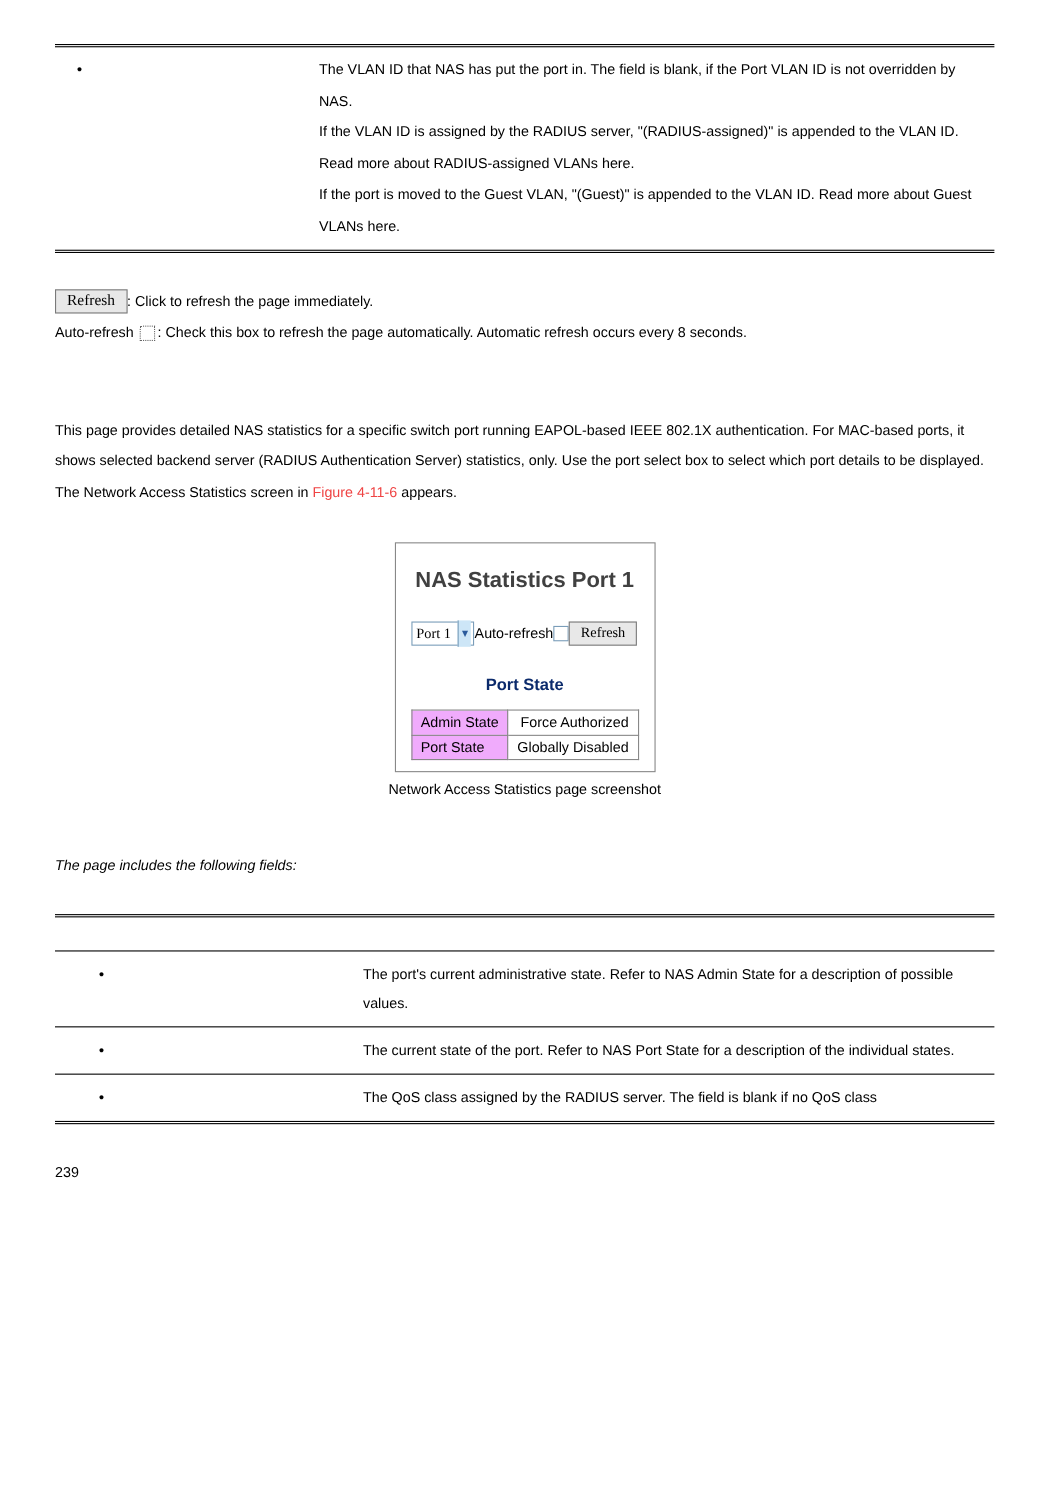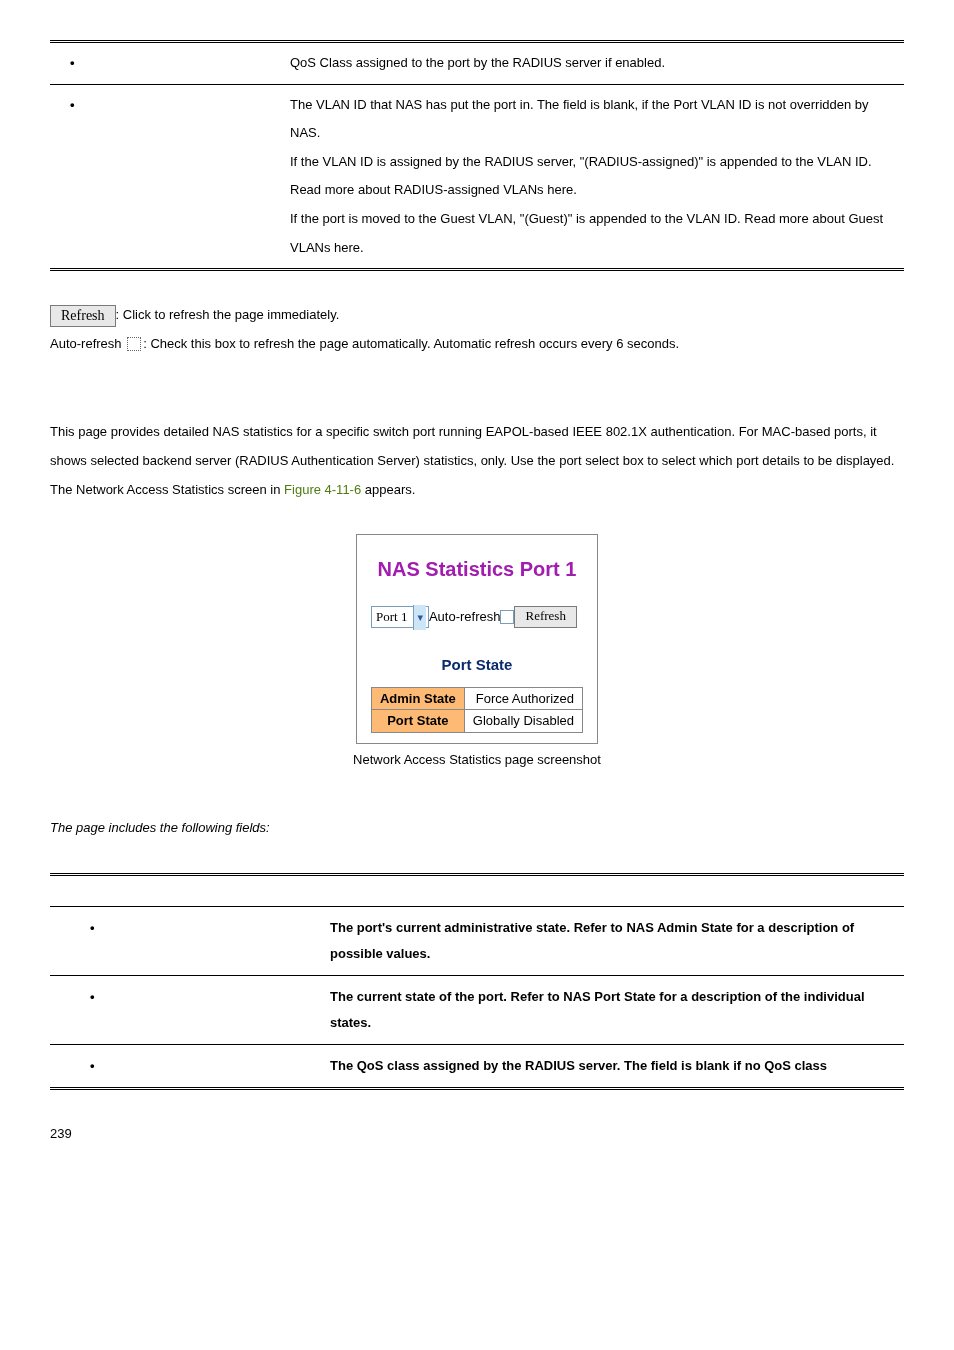--- a/index.html
+++ b/index.html
@@ -45,21 +45,20 @@
   }
   table.fields-table th {
     border-bottom: 1px solid #000;
     height: 28px;
   }
   table.fields-table td {
     border-top: 1px solid #000;
     padding: 8px 10px;
     vertical-align: top;
     line-height: 2.0;
-    font-weight: bold;
   }
   table.fields-table td.left {
     width: 220px;
     padding-left: 40px;
   }
   table.fields-table td.left::before {
     content: "• ";
     font-weight: bold;
   }
   .btn-refresh {
@@ -78,35 +77,35 @@
     height: 12px;
     border: 1px dotted #666;
     vertical-align: middle;
     margin: 0 2px;
   }
   .paragraph {
     line-height: 2.2;
     margin: 60px 0 30px 0;
   }
   .figlink {
-    color: #4d7c0f;
+    color: #ef4444;
   }
   .figure-wrap {
     text-align: center;
     margin: 20px 0;
   }
   .figure-box {
     display: inline-block;
     border: 1px solid #888;
     padding: 12px 14px 10px 14px;
     text-align: center;
     background: #fff;
   }
   .fig-title {
-    color: #a21caf;
+    color: #404040;
     font-weight: bold;
     font-size: 20px;
     font-family: Arial, sans-serif;
     margin-bottom: 10px;
   }
   .fig-controls {
     display: flex;
     align-items: center;
     gap: 0;
     justify-content: flex-start;
@@ -159,60 +158,56 @@
     margin: 0 auto;
   }
   table.port-state td {
     border: 1px solid #888;
     padding: 1px 8px;
     font-size: 13px;
     line-height: 1.5;
     text-align: right;
   }
   table.port-state td.h {
-    background: #fdba74;
-    font-weight: bold;
-    text-align: center;
+    background: #f0abfc;
+    font-weight: normal;
+    text-align: left;
   }
   .caption {
     text-align: center;
     margin: 2px 0 40px 0;
   }
   .intro-fields {
     margin: 10px 0 30px 0;
     font-style: italic;
   }
   .pagenum {
     text-align: left;
     margin-top: 30px;
   }
 </style>
 </head>
 <body>
 
 <table class="doc-table">
   <tbody>
-      <tr>
-    <td class="left"></td>
-    <td>QoS Class assigned to the port by the RADIUS server if enabled.</td>
-  </tr>
   <tr>
     <td class="left"></td>
     <td style="white-space: pre-line;">The VLAN ID that NAS has put the port in. The field is blank, if the Port VLAN ID is not overridden by NAS.
 If the VLAN ID is assigned by the RADIUS server, "(RADIUS-assigned)" is appended to the VLAN ID. Read more about RADIUS-assigned VLANs here.
 If the port is moved to the Guest VLAN, "(Guest)" is appended to the VLAN ID. Read more about Guest VLANs here.</td>
   </tr>
 </tbody>
   </table>
 
 <div>
   <span class="btn-refresh">Refresh</span><span>: Click to refresh the page immediately.</span>
 </div>
 <div>
-  <span>Auto-refresh </span><span class="checkbox-icon"></span><span>: Check this box to refresh the page automatically. Automatic refresh occurs every 6 seconds.</span>
+  <span>Auto-refresh </span><span class="checkbox-icon"></span><span>: Check this box to refresh the page automatically. Automatic refresh occurs every 8 seconds.</span>
 </div>
 
 <div class="paragraph">
   <span>This page provides detailed NAS statistics for a specific switch port running EAPOL-based IEEE 802.1X authentication. For MAC-based ports, it shows selected backend server (RADIUS Authentication Server) statistics, only. Use the port select box to select which port details to be displayed. The Network Access Statistics screen in </span><span class="figlink">Figure 4-11-6</span><span> appears.</span>
 </div>
 
 <div class="figure-wrap">
   <div class="figure-box">
     <div class="fig-title">NAS Statistics  Port 1</div>
     <div class="fig-controls">

